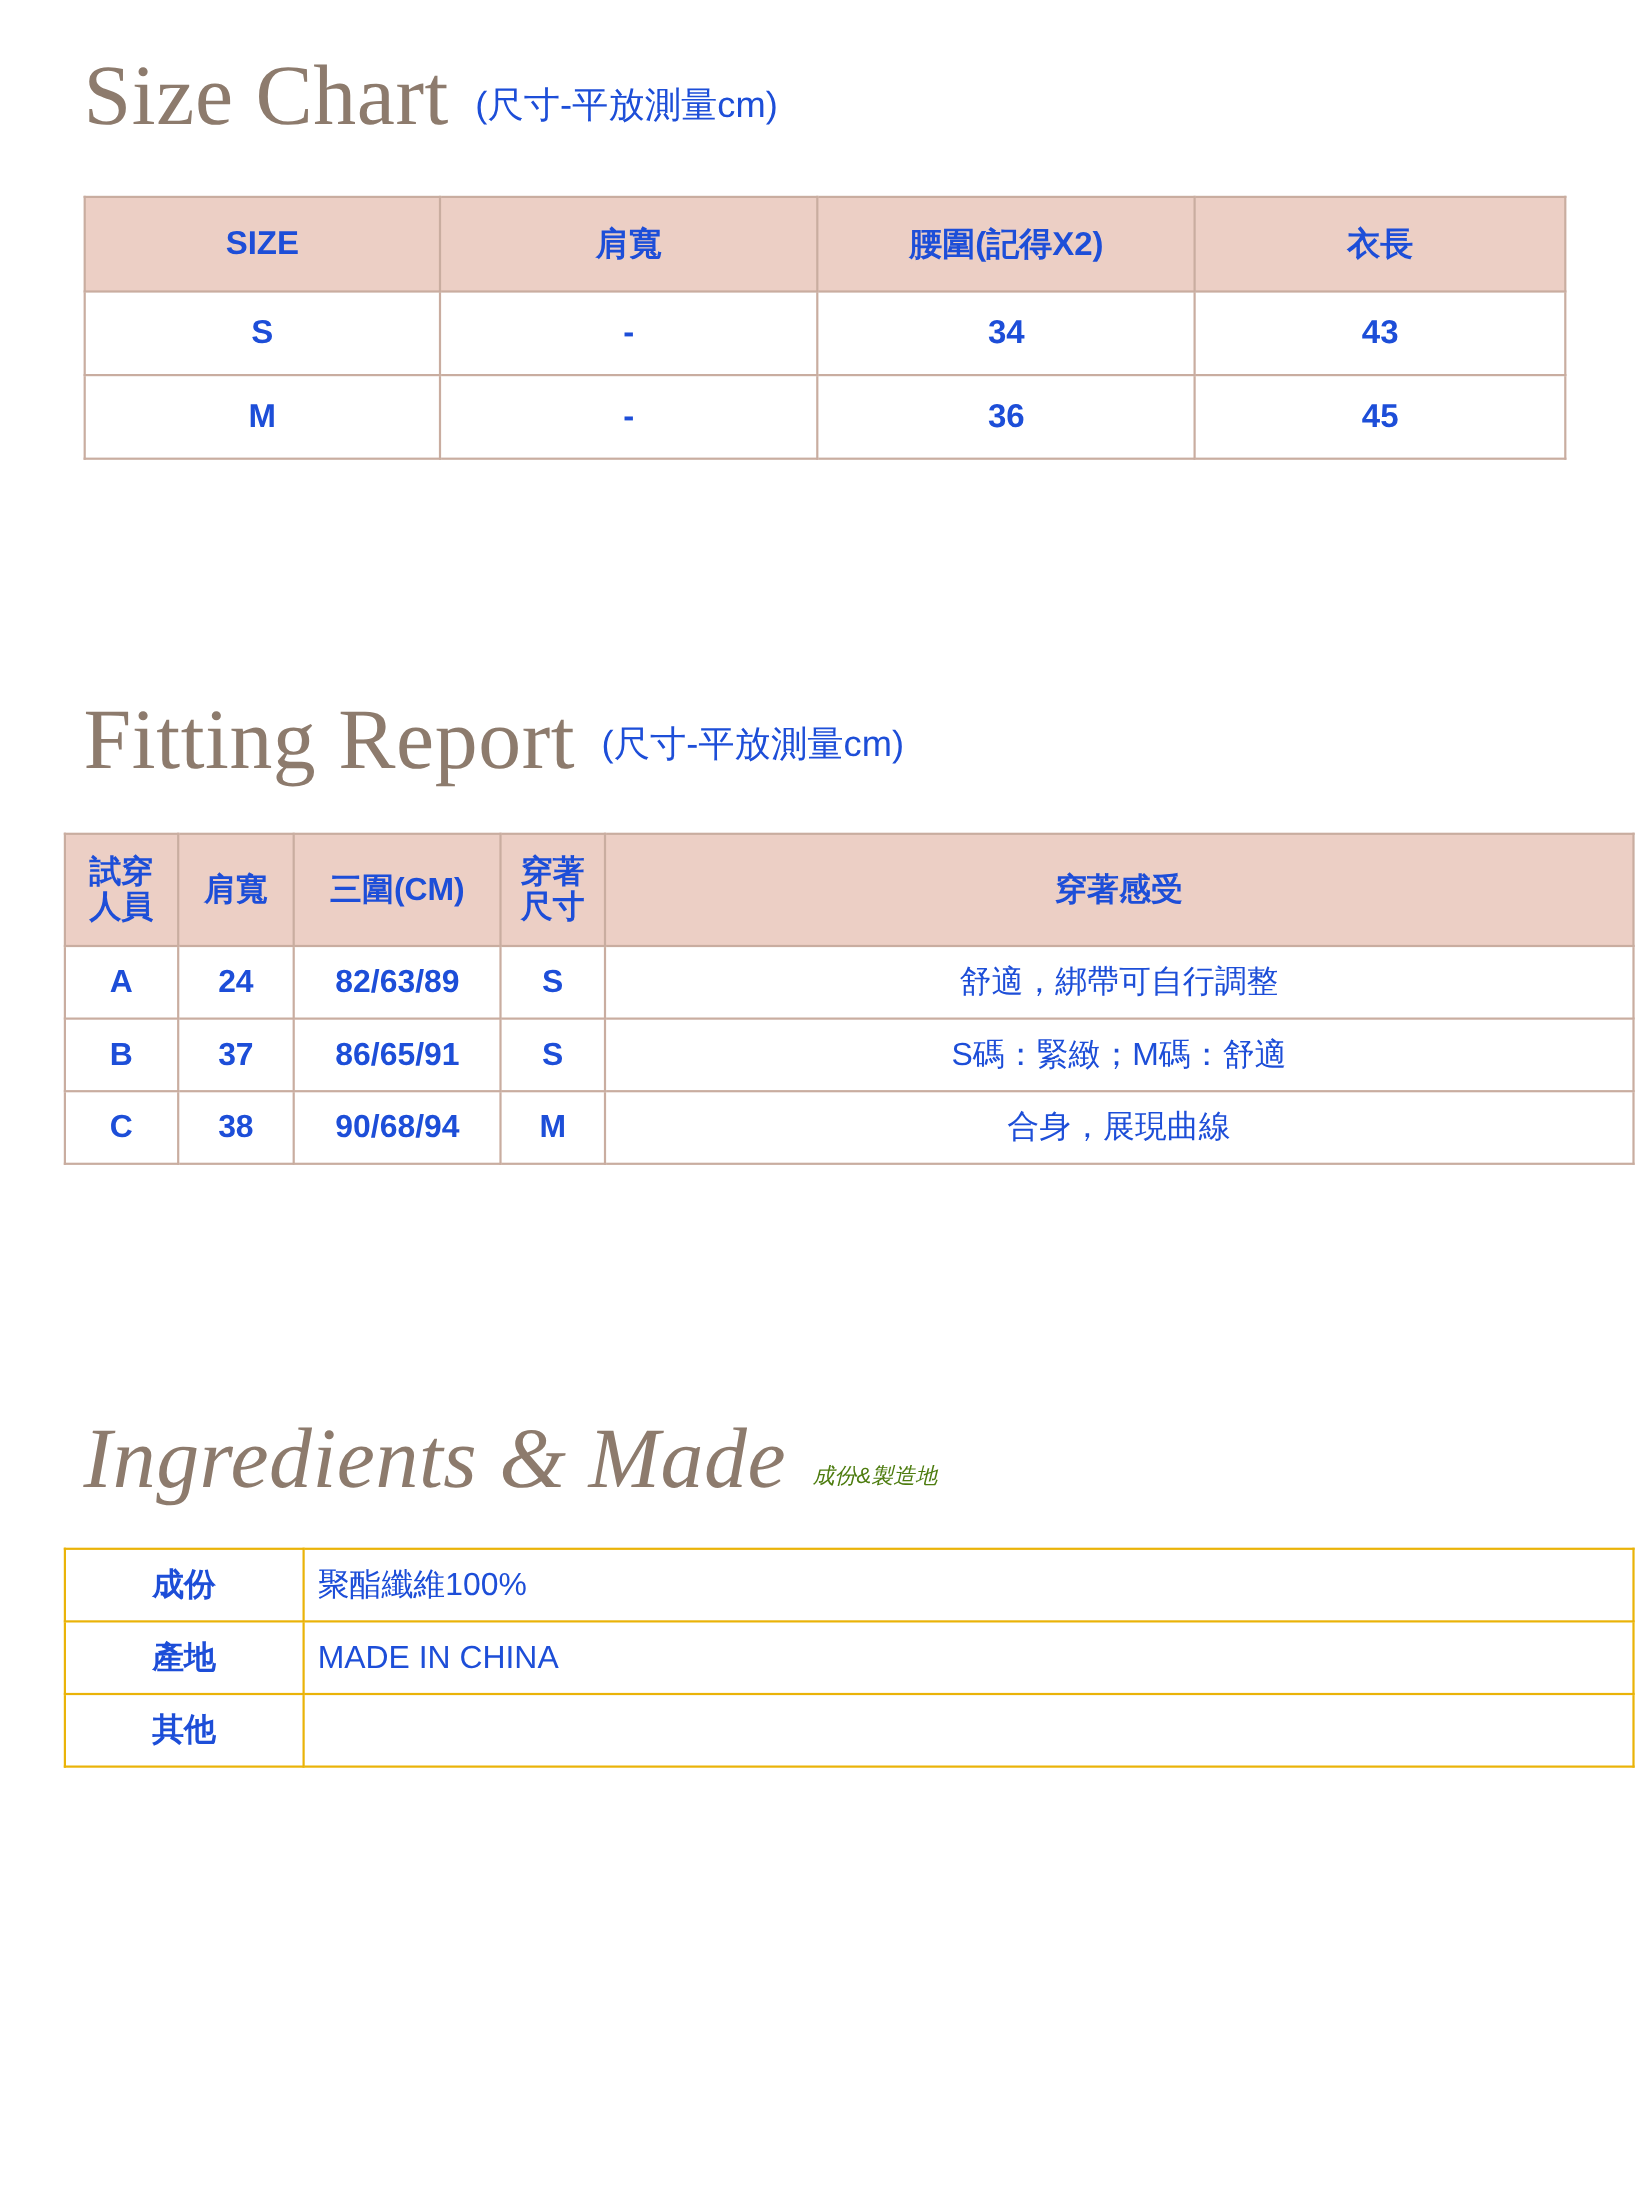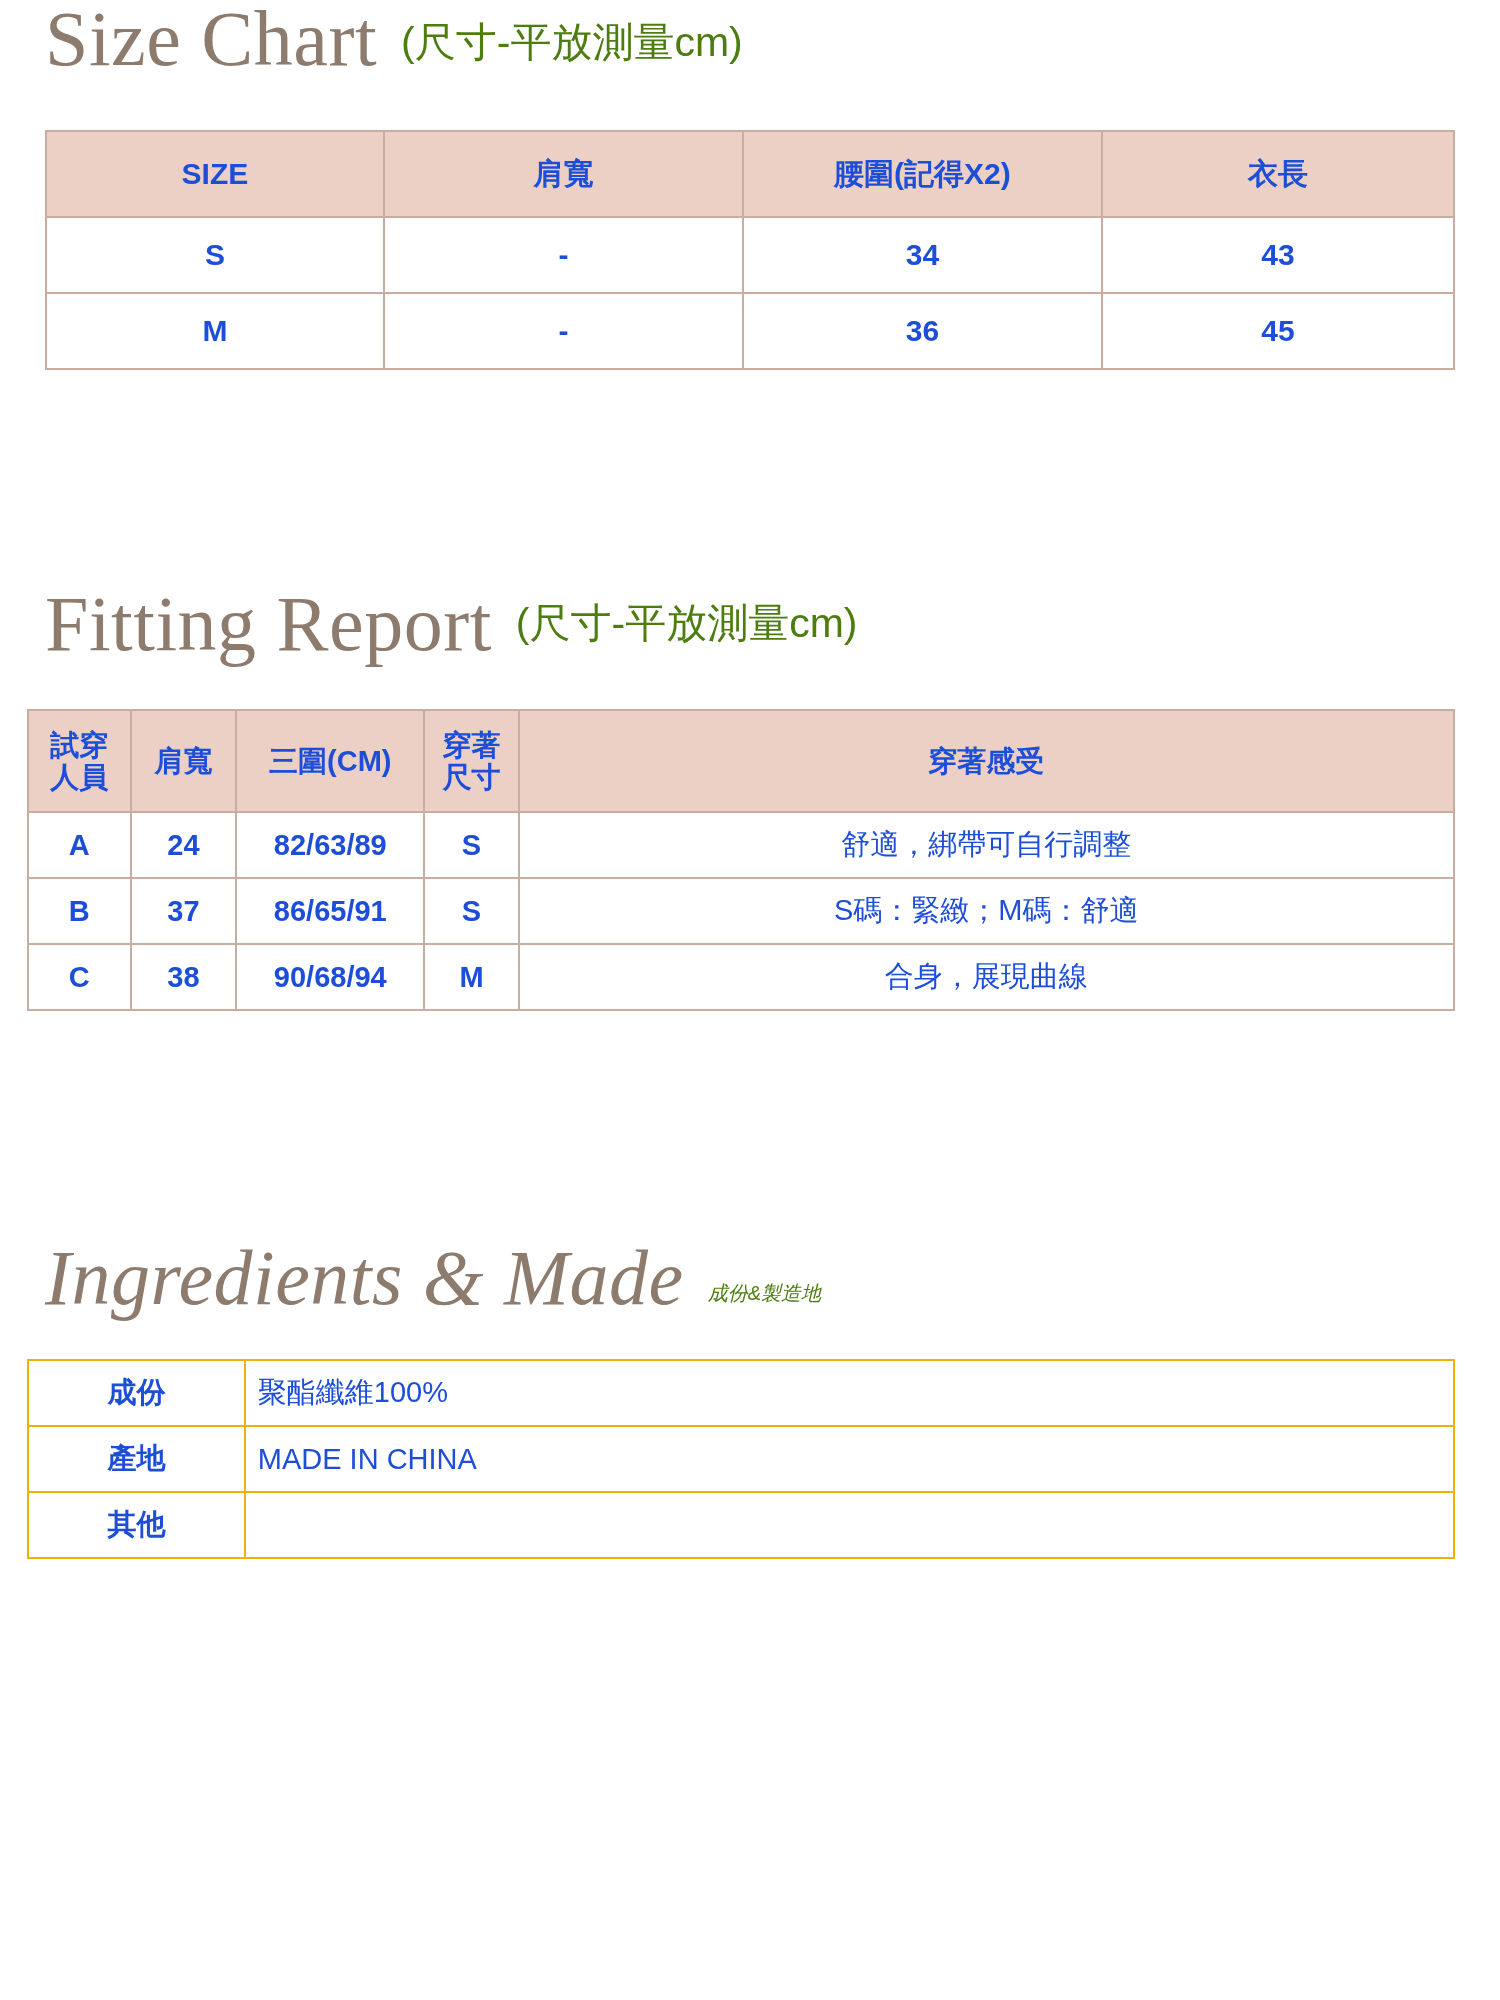--- a/index.html
+++ b/index.html
@@ -12,41 +12,42 @@
     background: #ffffff;
     font-family: "Liberation Sans", sans-serif;
     color: #000000;
     overflow: hidden;
   }
   .page {
     position: relative;
     width: 1500px;
     height: 1648px;
     box-sizing: border-box;
-    padding: 0 45px;
+    padding: 0 76px;
+    margin-top: 48px;
   }
 
   
   .section-head {
     display: flex;
     align-items: flex-end;
     gap: 24px;
   }
   .section-title {
     font-family: "Liberation Serif", serif;
     font-size: 78px;
     line-height: 1.0;
     color: #8d7b6d;
     letter-spacing: 0.5px;
     white-space: nowrap;
   }
   .section-sub {
     font-family: "Liberation Sans", sans-serif;
-    font-size: 41px;
-    color: #4d7c0f;
+    font-size: 33px;
+    color: #1d4ed8;
     white-space: nowrap;
     padding-bottom: 8px;
   }
 
   
   table {
     border-collapse: collapse;
     width: 100%;
     table-layout: fixed;
   }

